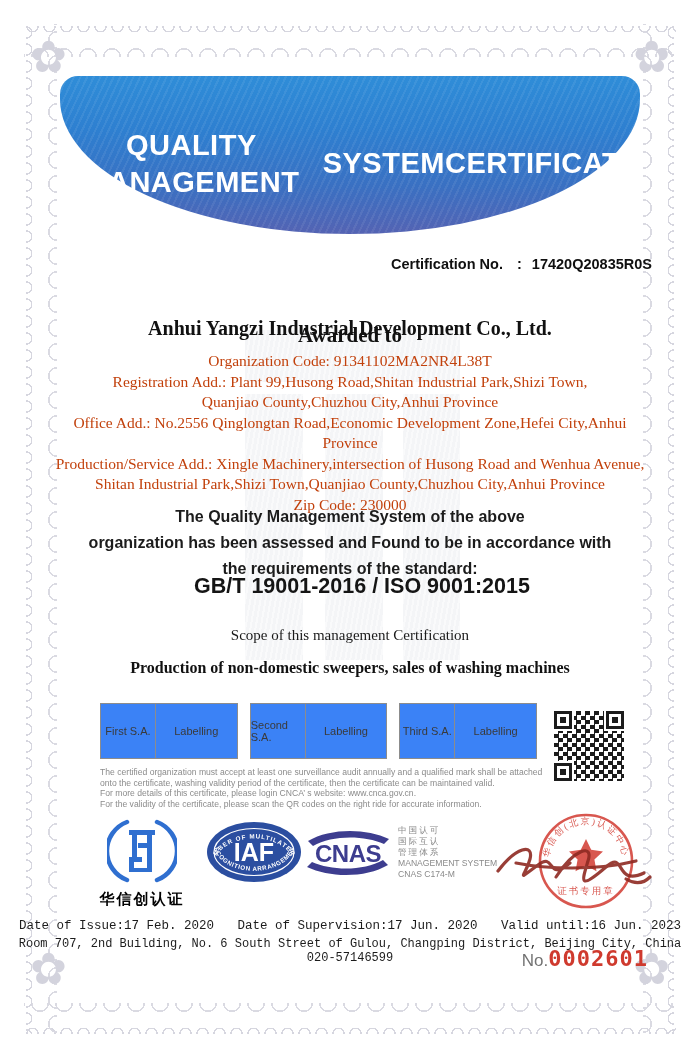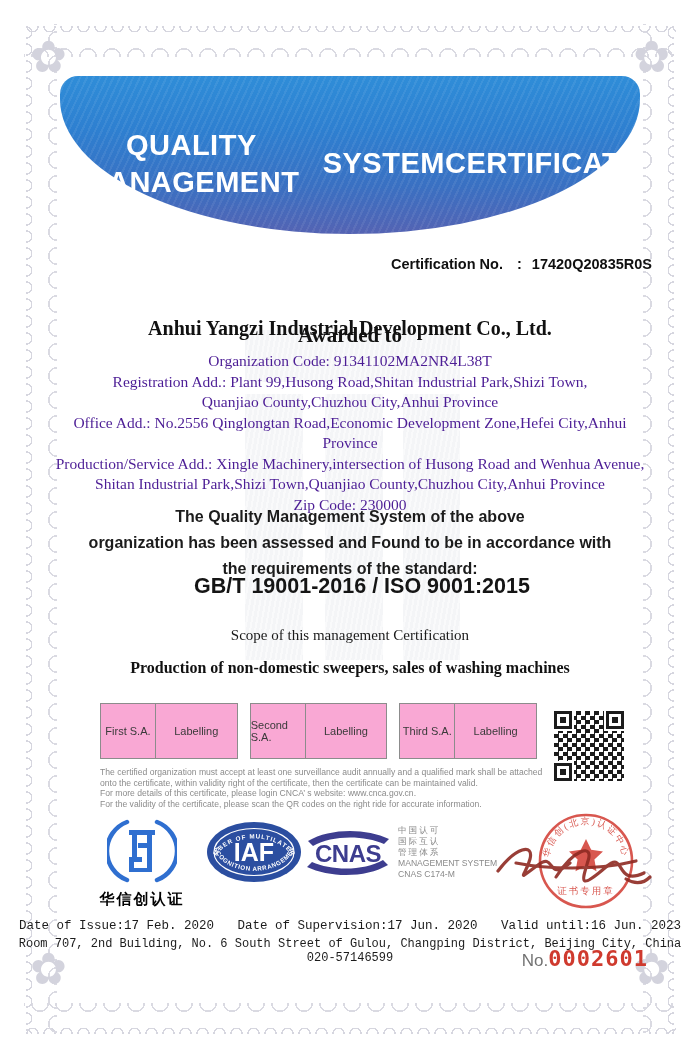--- a/index.html
+++ b/index.html
@@ -43,34 +43,34 @@
     font-weight:bold;font-size:29px;line-height:37px;letter-spacing:.5px;text-align:center;}
 
   
   .certno{position:absolute;top:256px;left:0;right:48px;z-index:3;text-align:right;
     font-family:"Liberation Sans",sans-serif;font-weight:bold;font-size:14.5px;color:#101010;}
   .awarded{position:absolute;top:287px;width:100%;z-index:3;text-align:center;
     font-weight:bold;font-size:21px;color:#111;margin-top:36px;}
   .company{position:absolute;top:317px;width:100%;z-index:3;text-align:center;
     font-weight:bold;font-size:20px;color:#111;}
   .orgblock{position:absolute;top:351px;left:45px;right:45px;z-index:3;text-align:center;
-    font-size:15.5px;line-height:20.5px;color:#4c1d95;}
+    font-size:15.5px;line-height:20.5px;color:#c2410c;}
   .statement{position:absolute;top:504px;left:60px;right:60px;z-index:3;text-align:center;
     font-family:"Liberation Sans",sans-serif;font-weight:bold;font-size:16px;line-height:26px;color:#1c1c1c;}
   .standard{position:absolute;top:574px;width:100%;z-index:3;text-align:center;
     font-family:"Liberation Sans",sans-serif;font-weight:bold;font-size:21.5px;color:#151515;margin-left:12px;}
   .scopelabel{position:absolute;top:627px;width:100%;z-index:3;text-align:center;
     font-size:15px;color:#1a1a1a;}
   .scopetext{position:absolute;top:659px;width:100%;z-index:3;text-align:center;
     font-weight:bold;font-size:16px;color:#111;}
 
   
   .boxes{position:absolute;left:100px;top:703px;width:437px;height:56px;z-index:3;
     display:flex;gap:12px;}
-  .abox{flex:1;display:flex;border:1.5px solid #8c8c8c;background:#f9a8d4;box-sizing:border-box;}
+  .abox{flex:1;display:flex;border:1.5px solid #8c8c8c;background:#3b82f6;box-sizing:border-box;}
   .abox .cell{display:flex;align-items:center;justify-content:center;
     font-family:"Liberation Sans",sans-serif;font-size:11px;color:#3a3a3a;}
   .abox .c1{width:40%;border-right:1.5px solid #8c8c8c;}
   .abox .c2{width:60%;}
 
   
   .qr{position:absolute;left:554px;top:711px;width:70px;height:70px;z-index:3;
     background:repeating-conic-gradient(#1c1c1c 0% 25%,#ffffff 0% 50%) 0 0/9px 9px;
     outline:3px solid #fff;}
   .finder{position:absolute;width:18px;height:18px;border:3px solid #1c1c1c;background:#fff;
@@ -177,21 +177,21 @@
   </div>
 
   <div class="qr">
     <div class="finder f-tl"></div>
     <div class="finder f-tr"></div>
     <div class="finder f-bl"></div>
   </div>
 
   <div class="fineprint">
     <div>The certified organization must accept at least one surveillance audit annually and a qualified mark shall be attached</div>
-    <div>onto the certificate, within validity right of the certificate, then the certificate can be maintained valid.</div>
+    <div>onto the certificate, washing validity period of the certificate, then the certificate can be maintained valid.</div>
     <div>For more details of this certificate, please login CNCA’ s website: www.cnca.gov.cn.</div>
     <div>For the validity of the certificate, please scan the QR codes on the right ride for accurate information.</div>
   </div>
 
   <div class="logos">
 
     <div class="hxc">
       <svg width="70" height="68" viewBox="0 0 70 68">
         <path d="M20,5 A31,31 0 0 0 20,63" fill="none" stroke="#2f6fd0" stroke-width="4.5" stroke-linecap="round"></path>
         <path d="M50,5 A31,31 0 0 1 50,63" fill="none" stroke="#2f6fd0" stroke-width="4.5" stroke-linecap="round"></path>

